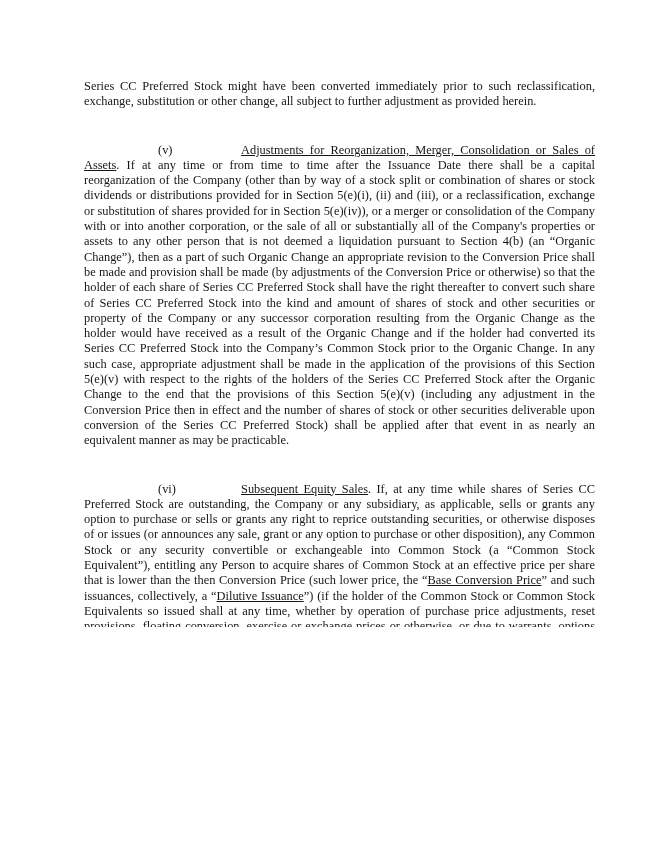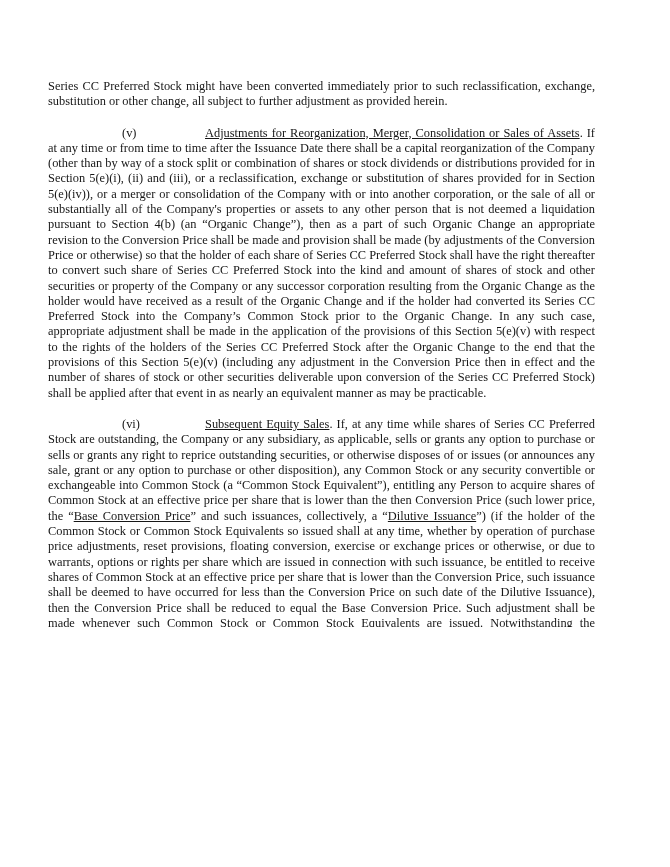--- a/index.html
+++ b/index.html
@@ -10,29 +10,29 @@
   .sheet {
     position: relative;
     width: 670px;
     height: 627px;
     background: #ffffff;
     color: #161616;
     font-family: "Liberation Serif", "DejaVu Serif", serif;
     font-size: 12.4px;
     line-height: 15.3px;
     box-sizing: border-box;
-    padding: 79px 75px 0 48px;
+    padding: 79px 75px 0 84px;
     overflow: hidden;
   }
   p.para {
     margin: 0;
     text-align: justify;
   }
   p.section {
-    margin-top: 16px;
+    margin-top: 33px;
     text-indent: 74px;
   }
   .label-box {
     display: inline-block;
     width: 83px;
     text-indent: 0;
     text-align: left;
   }
   .u {
     text-decoration: underline;

